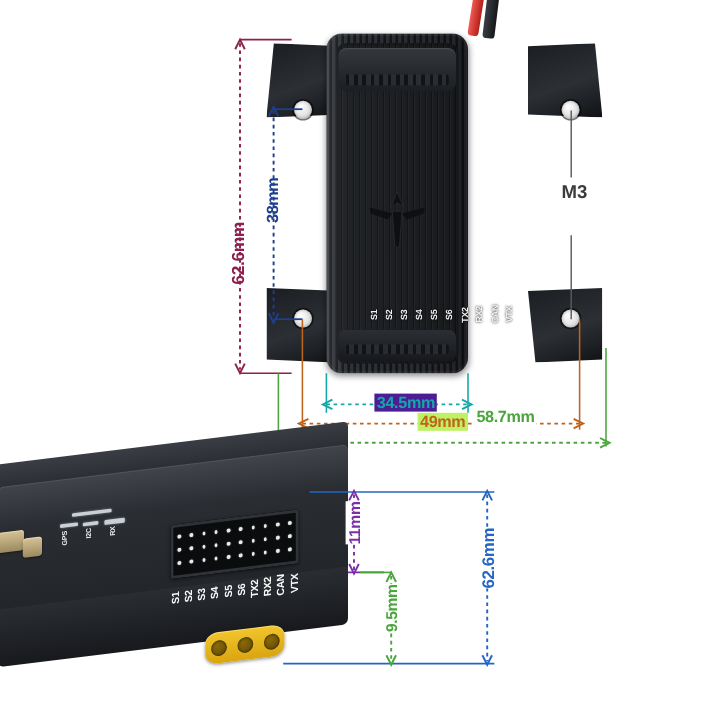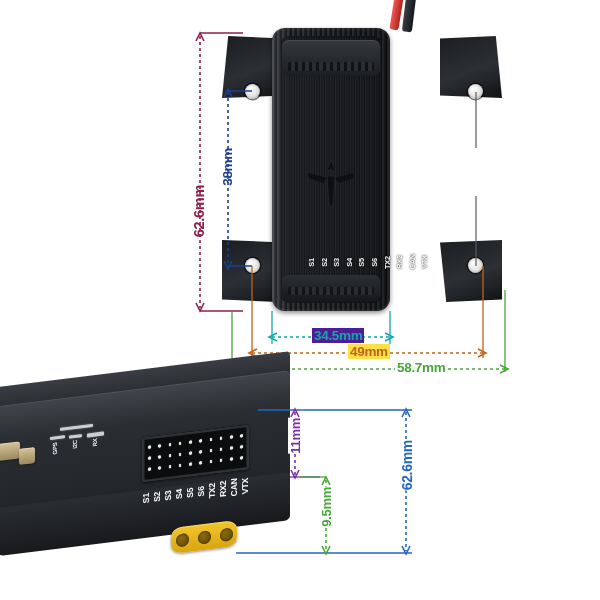--- a/index.html
+++ b/index.html
@@ -193,24 +193,25 @@
     <path d="M237 365 L229 369 L237 373" fill="none" stroke="#4aa63c" stroke-width="1.6"></path>
     <path d="M500 365 L508 369 L500 373" fill="none" stroke="#4aa63c" stroke-width="1.6"></path>
 
     <line x1="476" y1="92" x2="476" y2="148" stroke="#5a5a5a" stroke-width="1.2"></line>
     <line x1="476" y1="266" x2="476" y2="196" stroke="#5a5a5a" stroke-width="1.2"></line>
   </svg>
 
   <div class="dimtext vert" style="left:191px;top:185px;color:#8c1f4b;font-size:14.5px;">62.6mm</div>
   <div class="dimtext vert" style="left:220px;top:148px;color:#1f3f8c;font-size:13.5px;">38mm</div>
   <div class="dimtext" style="left:312px;top:328px;color:#15a7a7;font-size:13.5px;background:#4c1d95;padding:0 2px;">34.5mm</div>
-  <div class="dimtext" style="left:348px;top:344px;color:#c0631b;font-size:13.5px;background:#fde047;padding:0 2px;">49mm</div>
-  <div class="dimtext" style="left:395px;top:360px;color:#4aa63c;font-size:13.5px;background:#fff;padding:0 2px;">58.7mm</div>
+  <div class="dimtext" style="left:348px;top:344px;color:#c0631b;font-size:13.5px;background:#bef264;padding:0 2px;">49mm</div>
+  <div class="dimtext" style="left:395px;top:340px;color:#4aa63c;font-size:13.5px;background:#fff;padding:0 2px;">58.7mm</div>
 
   <div id="m3note">
+    <div>M3</div>
   </div>
 
   <div id="botdev">
     <div class="bd-top"></div>
     <div class="bd-face"></div>
     <div class="bd-bottom"></div>
   </div>
 
   <div class="goldc" style="left:-6px;top:443px;width:26px;height:17px;transform:skewY(-7deg);"></div>
   <div class="goldc" style="left:19px;top:448px;width:16px;height:16px;transform:skewY(-7deg);"></div>

